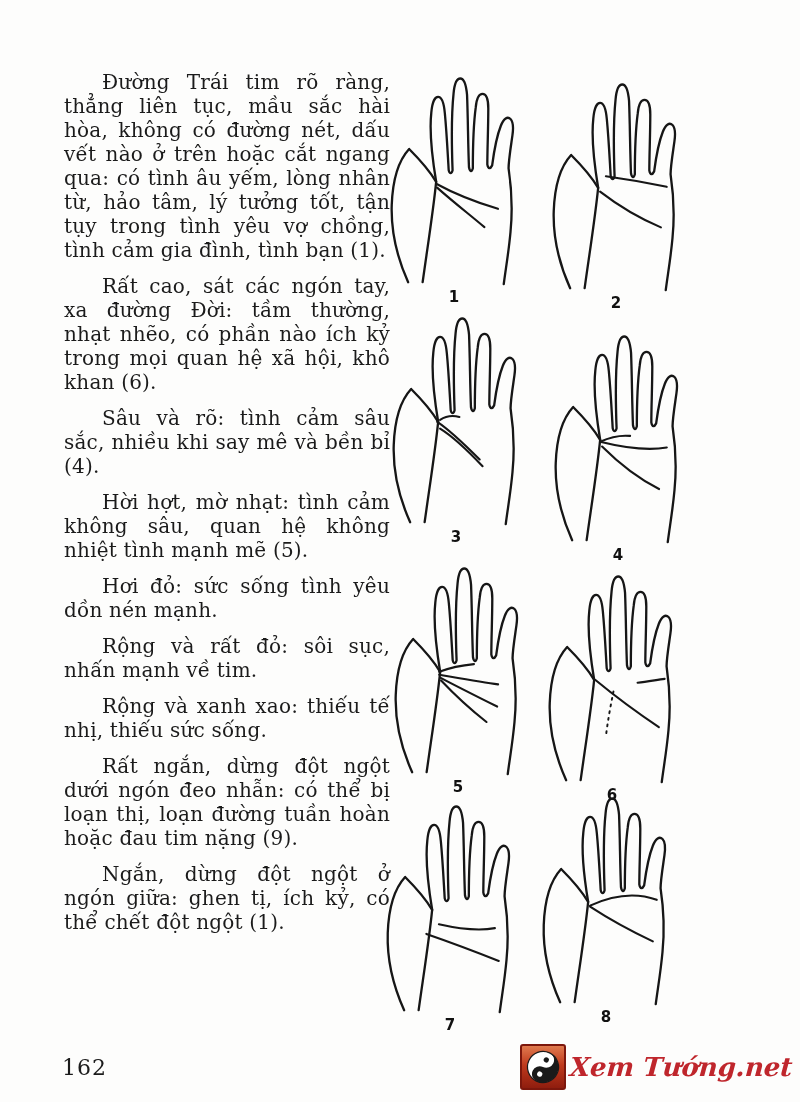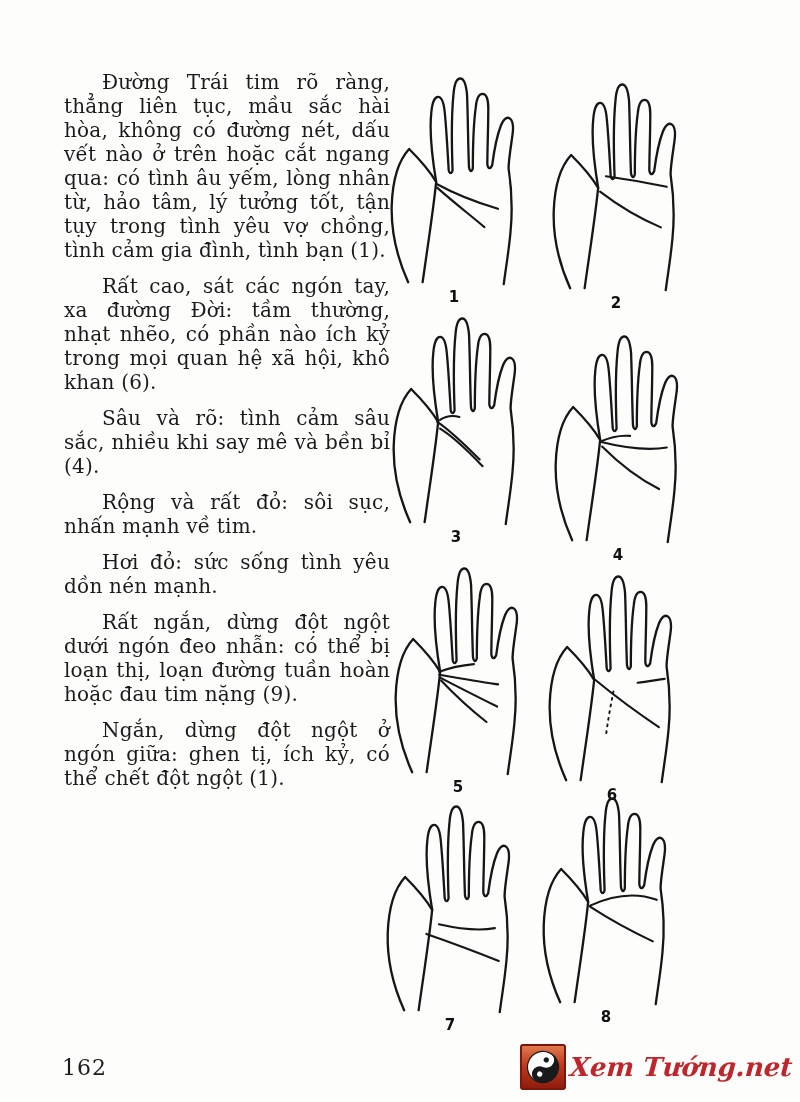--- a/index.html
+++ b/index.html
@@ -84,22 +84,24 @@
                C133,88 131,100 131,108
                C134,128 135,154 133,174 C131,196 128,212 126,228"></path>
     </g>
   </defs>
 </svg>
 
 <div class="text-col">
   <p>Đường Trái tim rõ ràng, thẳng liên tục, mầu sắc hài hòa, không có đường nét, dấu vết nào ở trên hoặc cắt ngang qua: có tình âu yếm, lòng nhân từ, hảo tâm, lý tưởng tốt, tận tụy trong tình yêu vợ chồng, tình cảm gia đình, tình bạn (1).</p>
   <p>Rất cao, sát các ngón tay, xa đường Đời: tầm thường, nhạt nhẽo, có phần nào ích kỷ trong mọi quan hệ xã hội, khô khan (6).</p>
   <p>Sâu và rõ: tình cảm sâu sắc, nhiều khi say mê và bền bỉ (4).</p>
+  <p>Hời hợt, mờ nhạt: tình cảm không sâu, quan hệ không nhiệt tình mạnh mẽ (5).</p>
+  <p>Hơi đỏ: sức sống tình yêu dồn nén mạnh.</p>
   <p>Rộng và rất đỏ: sôi sục, nhấn mạnh về tim.</p>
-  <p>Hơi đỏ: sức sống tình yêu dồn nén mạnh.</p>
+  <p>Rộng và xanh xao: thiếu tế nhị, thiếu sức sống.</p>
   <p>Rất ngắn, dừng đột ngột dưới ngón đeo nhẫn: có thể bị loạn thị, loạn đường tuần hoàn hoặc đau tim nặng (9).</p>
   <p>Ngắn, dừng đột ngột ở ngón giữa: ghen tị, ích kỷ, có thể chết đột ngột (1).</p>
 </div>
 
 <div class="page-number">162</div>
 
 <div class="fig-col">
 
   <div class="hand-cell" style="left:6px;top:6px">
     <svg width="145" height="224" viewBox="0 0 150 232">

